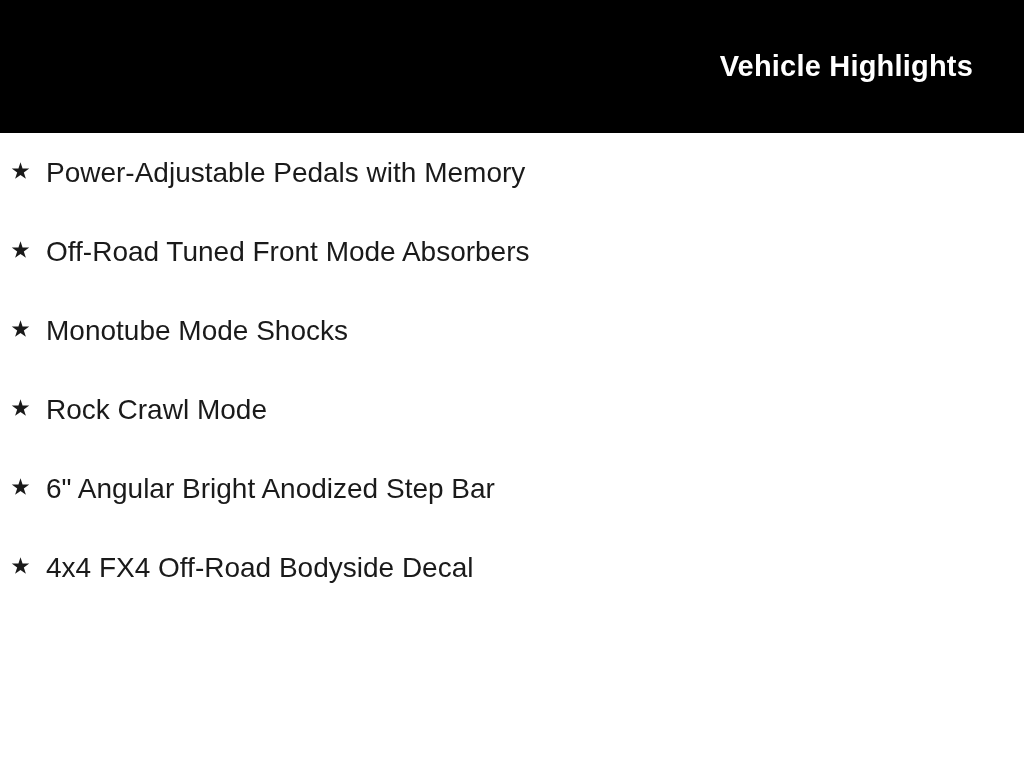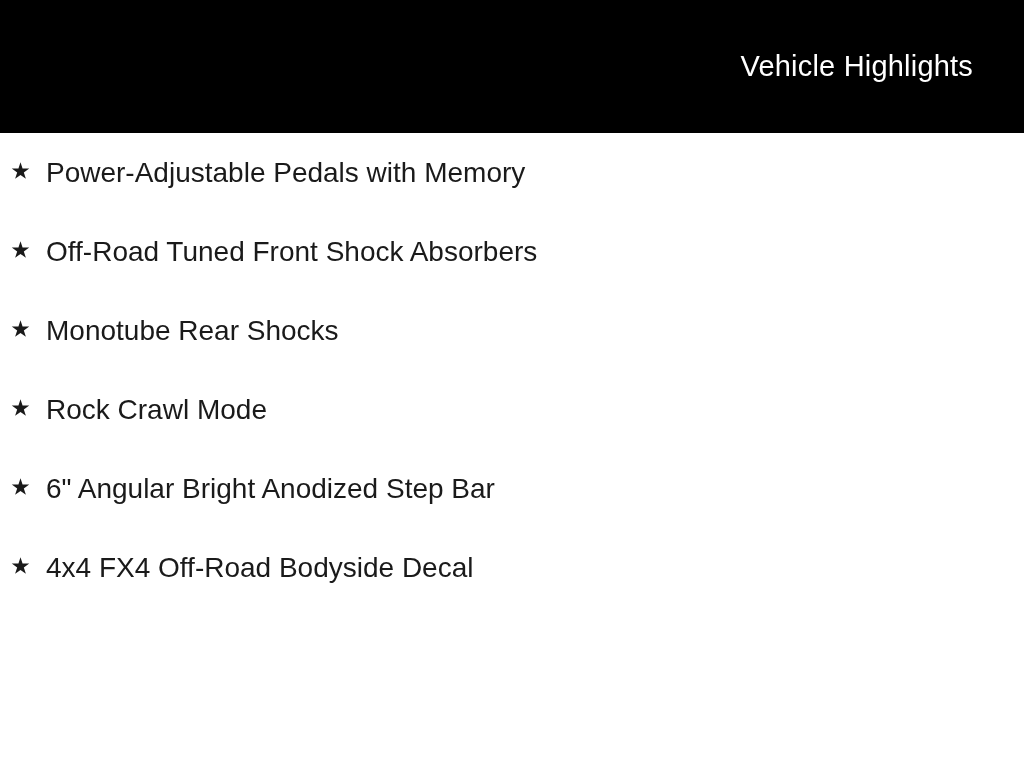--- a/index.html
+++ b/index.html
@@ -15,21 +15,21 @@
   .topbar {
     width: 100%;
     height: 133px;
     background: var(--header-bg, #000000);
     display: flex;
     align-items: center;
   }
   .title {
     margin: 0 51px 0 auto;
     font-size: 29px;
-    font-weight: 400;
+    font-weight: 700;
     letter-spacing: 0.2px;
     color: var(--header-text, #ffffff);
   }
   .highlights {
     list-style: none;
     margin: 0;
     padding: 0 0 0 10px;
   }
   .item {
     height: 79px;
@@ -62,28 +62,28 @@
     <svg class="star" viewBox="0 0 24 24" aria-hidden="true">
       <polygon points="12,1.5 14.47,9.1 22.46,9.1 15.99,13.8 18.47,21.4 12,16.7 5.53,21.4 8.01,13.8 1.54,9.1 9.53,9.1"></polygon>
     </svg>
     <span class="item-text">Power-Adjustable Pedals with Memory</span>
   </li>
 
   <li class="item">
     <svg class="star" viewBox="0 0 24 24" aria-hidden="true">
       <polygon points="12,1.5 14.47,9.1 22.46,9.1 15.99,13.8 18.47,21.4 12,16.7 5.53,21.4 8.01,13.8 1.54,9.1 9.53,9.1"></polygon>
     </svg>
-    <span class="item-text">Off-Road Tuned Front Shock Absorbers</span>
+    <span class="item-text">Off-Road Tuned Front Mode Absorbers</span>
   </li>
 
   <li class="item">
     <svg class="star" viewBox="0 0 24 24" aria-hidden="true">
       <polygon points="12,1.5 14.47,9.1 22.46,9.1 15.99,13.8 18.47,21.4 12,16.7 5.53,21.4 8.01,13.8 1.54,9.1 9.53,9.1"></polygon>
     </svg>
-    <span class="item-text">Monotube Rear Shocks</span>
+    <span class="item-text">Monotube Mode Shocks</span>
   </li>
 
   <li class="item">
     <svg class="star" viewBox="0 0 24 24" aria-hidden="true">
       <polygon points="12,1.5 14.47,9.1 22.46,9.1 15.99,13.8 18.47,21.4 12,16.7 5.53,21.4 8.01,13.8 1.54,9.1 9.53,9.1"></polygon>
     </svg>
     <span class="item-text">Rock Crawl Mode</span>
   </li>
 
 

